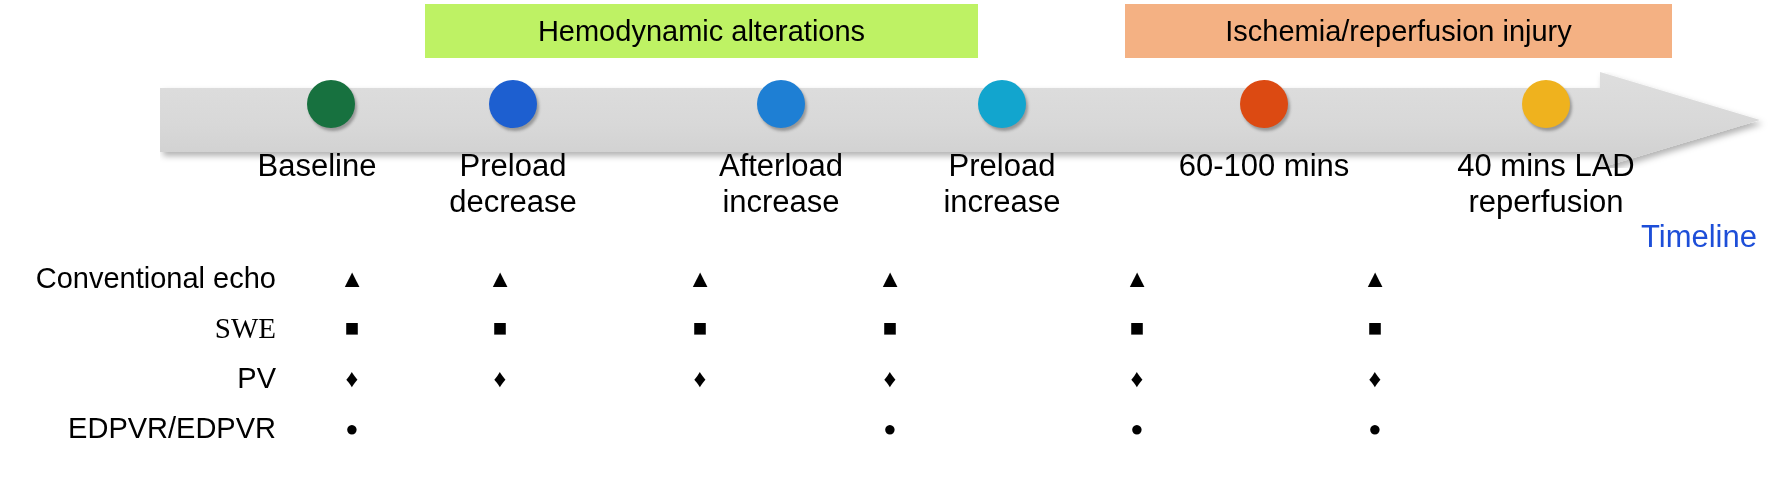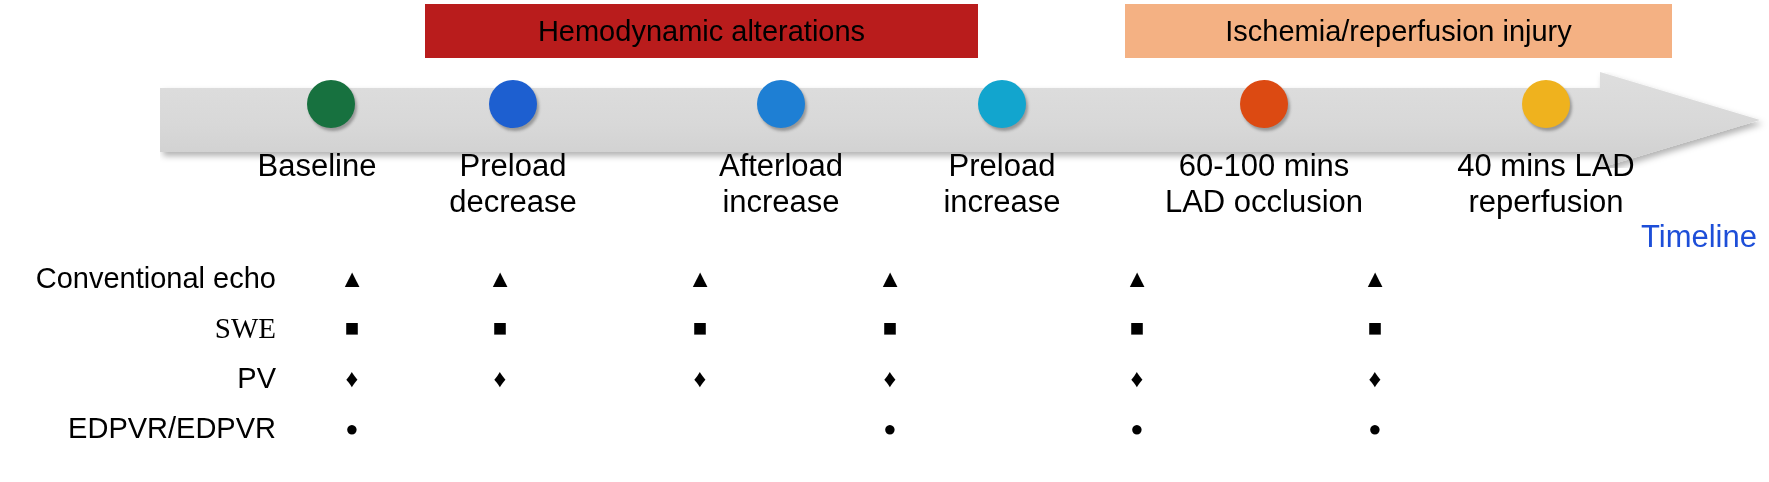--- a/index.html
+++ b/index.html
@@ -118,21 +118,21 @@
   .marker.triangle { font-size: 25px; }
   .marker.square   { font-size: 24px; }
   .marker.diamond  { font-size: 25px; }
   .marker.circle   { font-size: 22px; }
 </style>
 </head>
 <body>
 
 <div id="canvas">
 
-  <div class="phase-banner" id="phase-0" style="background: #b91c1c;">
+  <div class="phase-banner" id="phase-0" style="background: #bef264;">
     <span>Hemodynamic alterations</span>
   </div>
   <div class="phase-banner" id="phase-1" style="background: rgb(244, 177, 131); margin-left: 9px;">
     <span>Ischemia/reperfusion injury</span>
   </div>
 
   <div id="timeline-arrow">
     <svg width="1609" height="96" viewBox="0 0 1609 96" xmlns="http://www.w3.org/2000/svg">
       <defs>
         <linearGradient id="barGrad" x1="0" y1="0" x2="0" y2="1">
@@ -166,21 +166,20 @@
   <div class="event-label" style="left:651px;">
     <span>Afterload</span>
     <span class="l2">increase</span>
   </div>
   <div class="event-label" style="left:872px;">
     <span>Preload</span>
     <span class="l2">increase</span>
   </div>
   <div class="event-label" style="left:1134px;">
     <span>60-100 mins</span>
-    <span class="l2">LAD occlusion</span>
   </div>
   <div class="event-label" style="left:1416px;">
     <span>40 mins LAD</span>
     <span class="l2">reperfusion</span>
   </div>
 
   <div id="timeline-caption">Timeline</div>
 
   <div id="matrix">
       <div class="matrix-row" style="top: 0px;">

